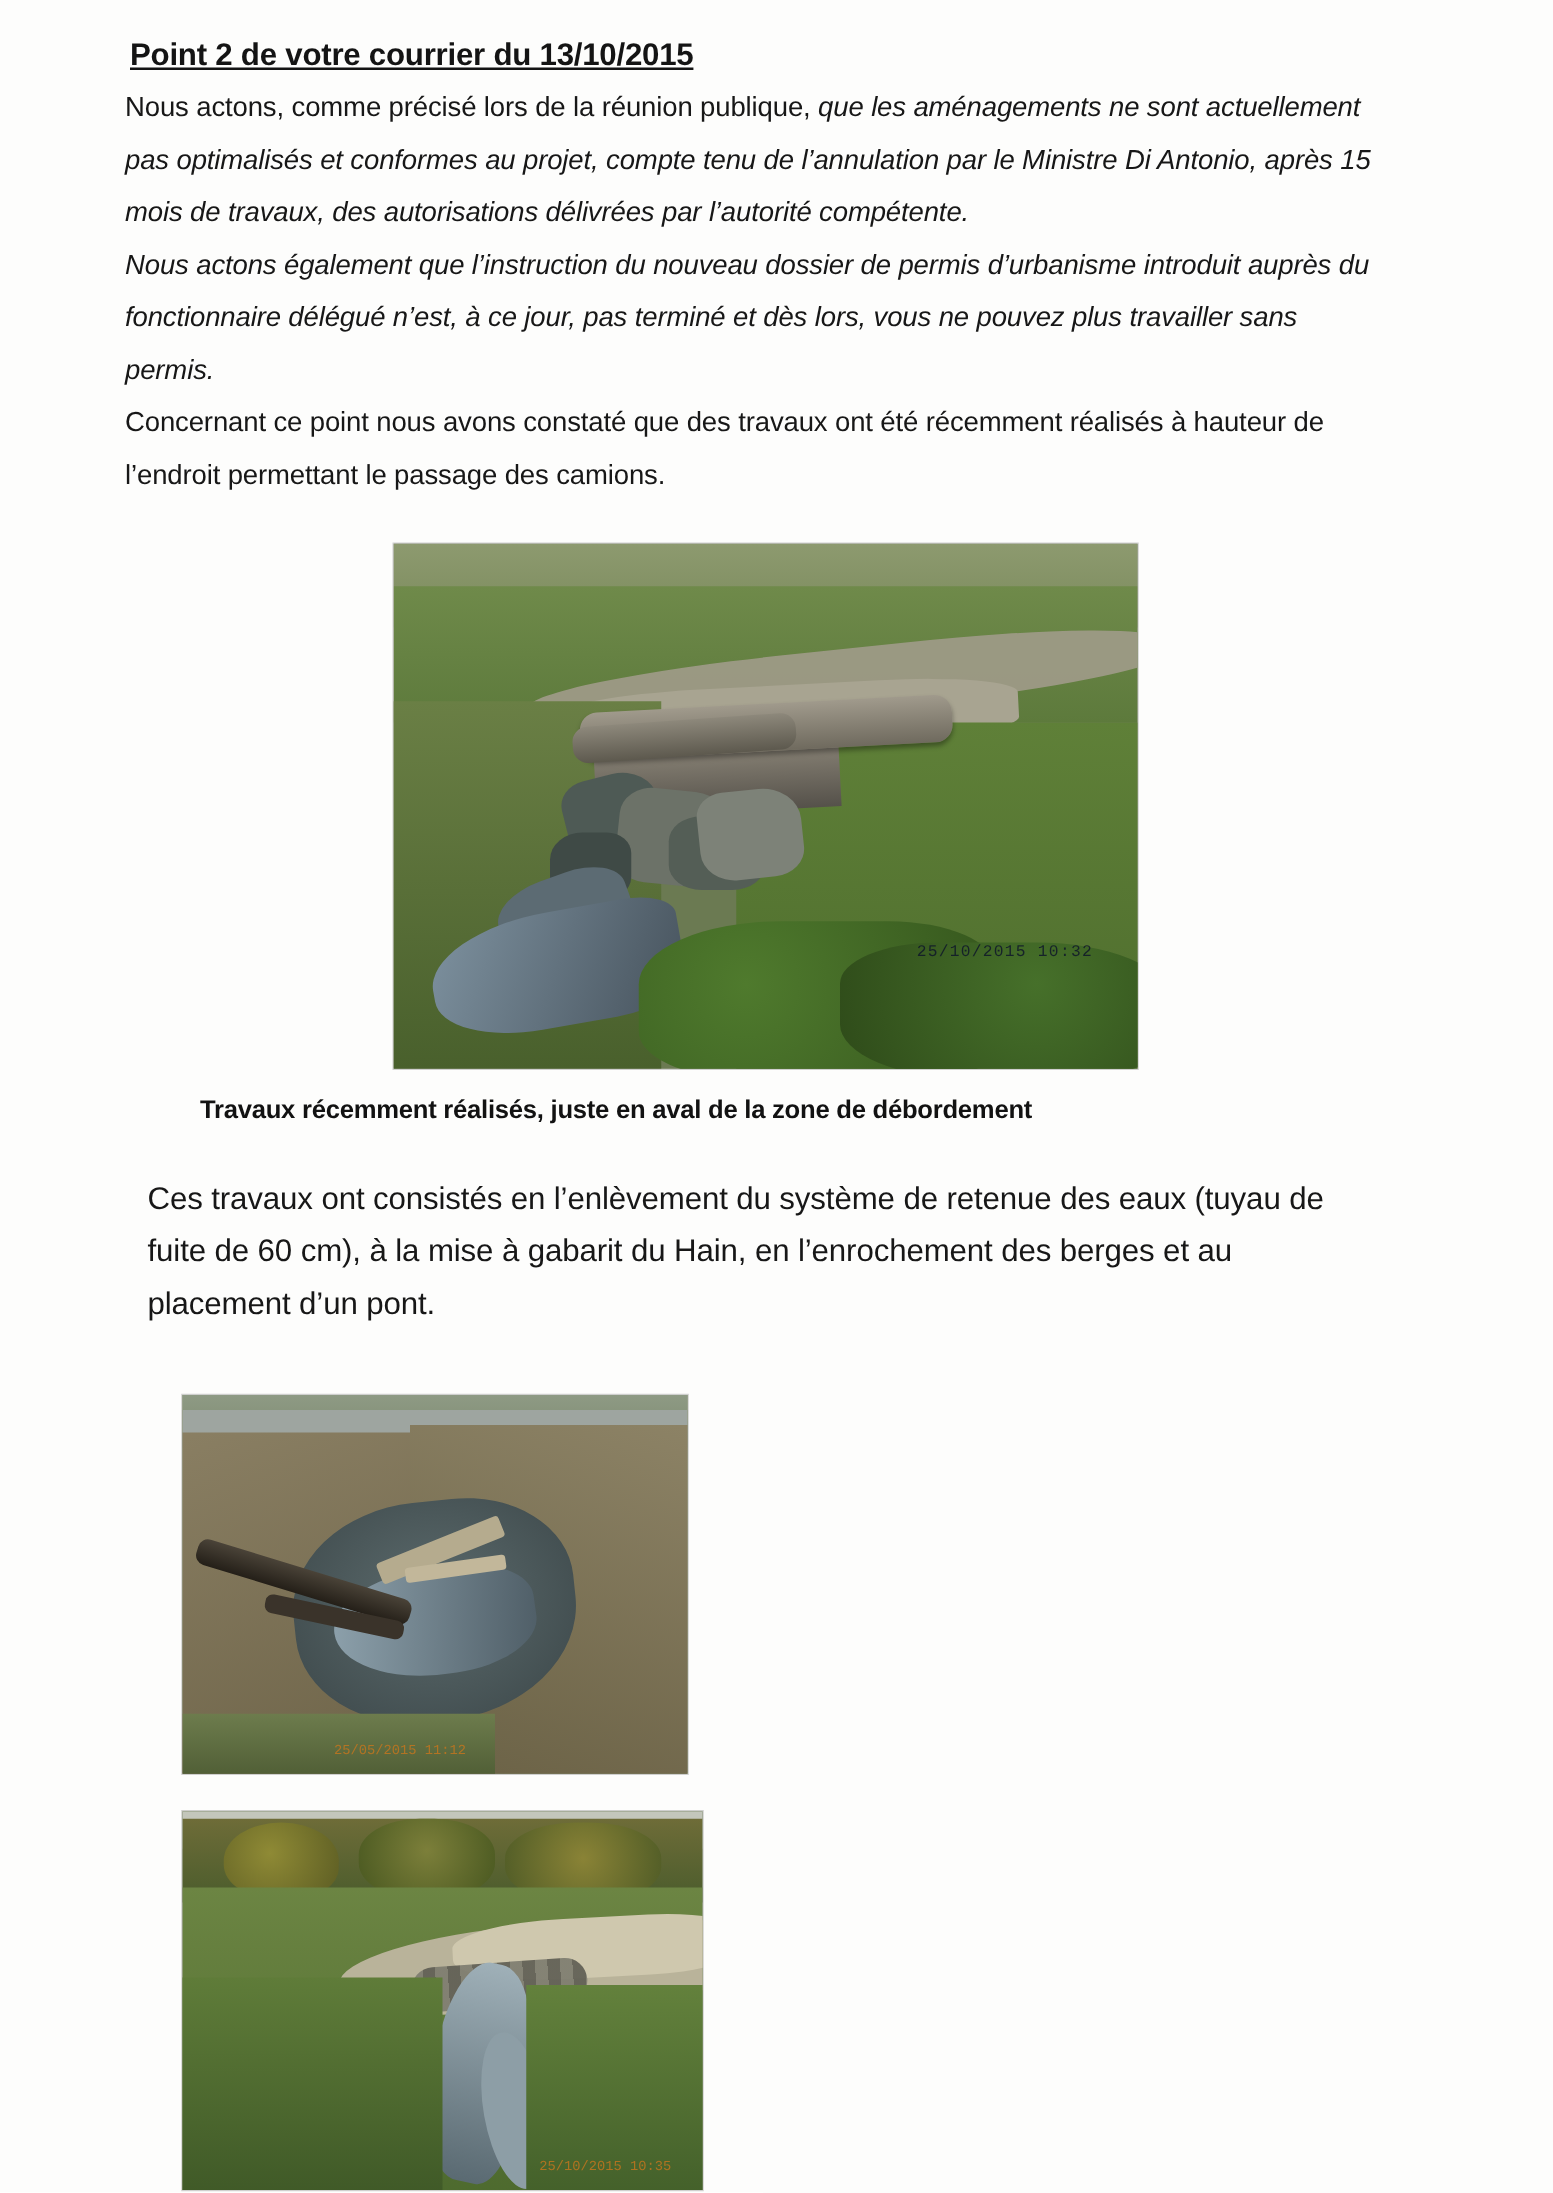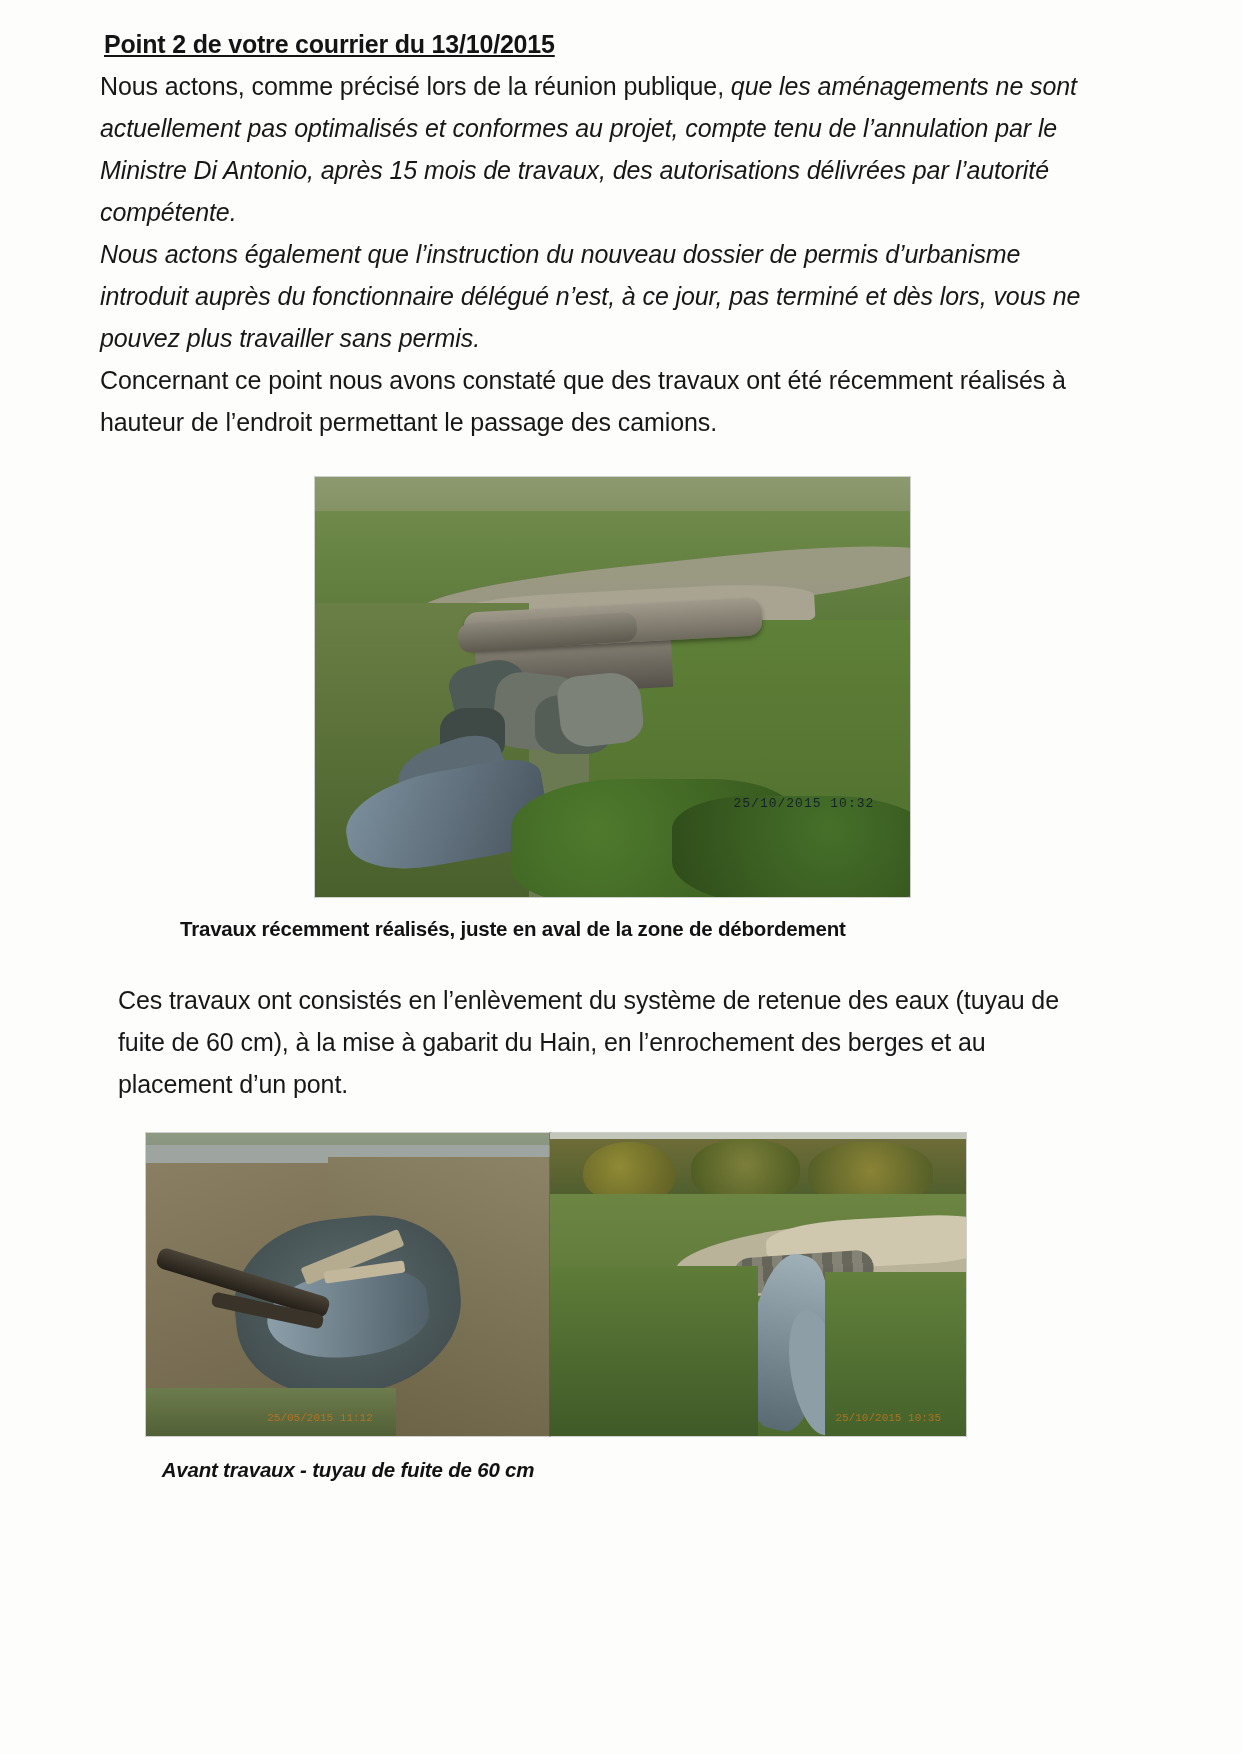--- a/index.html
+++ b/index.html
@@ -32,21 +32,21 @@
     font-size: 25px;
     font-weight: bold;
     text-decoration: underline;
     letter-spacing: -0.2px;
     margin: 0 0 6px 4px;
     color: #141414;
   }
 
   
   .para {
-    font-size: 25px;
+    font-size: 22px;
     line-height: 42px;
     margin: 0;
     color: #171717;
     letter-spacing: -0.1px;
   }
   .para.italic {
     font-style: italic;
   }
   .para .ital {
     font-style: italic;
@@ -78,38 +78,40 @@
     margin-left: 25px;
   }
   .caption {
     font-size: 20.5px;
     font-weight: bold;
     color: #121212;
     letter-spacing: -0.2px;
   }
   .fig1-caption {
     margin-top: 16px;
-    margin-left: 80px;
+    margin-left: 60px;
     text-align: left;
   }
 
   
   .para-mid {
     margin-top: 38px;
     margin-left: 18px;
     font-size: 25px;
     line-height: 42px;
   }
 
   
   .fig-row {
-    margin-top: 28px;
+    margin-top: 52px;
     display: flex;
     justify-content: flex-start;
+    gap: 30px;
     padding-left: 46px;
+    flex-direction: column;
   }
   .fig2 {
     width: 404px;
     height: 303px;
   }
   .fig3 {
     width: 416px;
     height: 303px;
   }
   .fig-row-captions {

